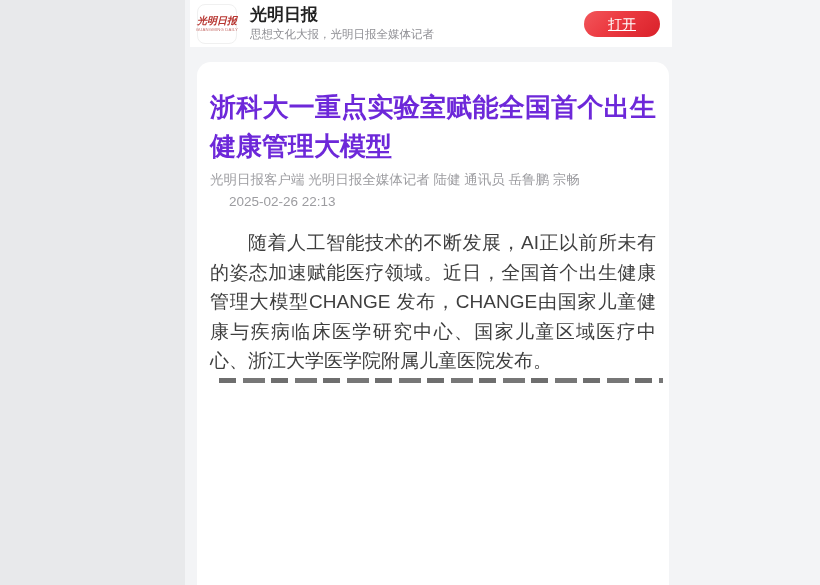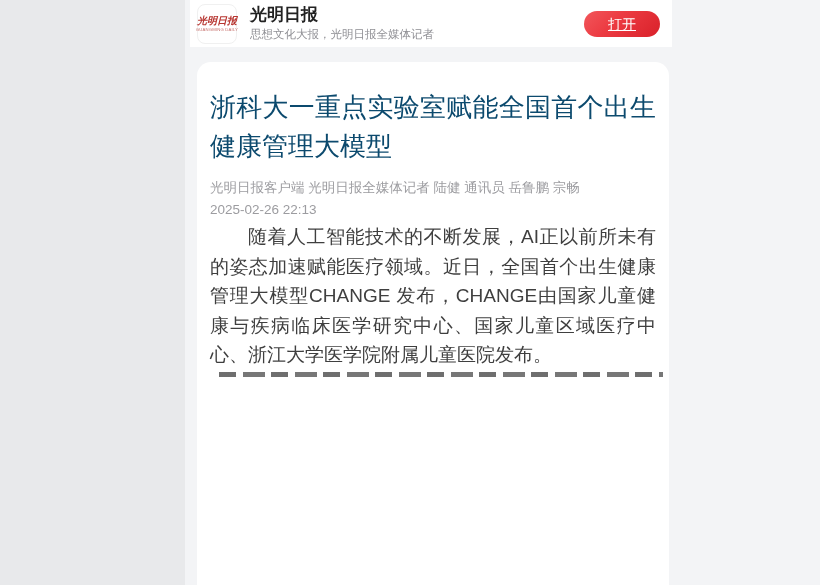--- a/index.html
+++ b/index.html
@@ -81,38 +81,39 @@
     margin-left: 7px;
     width: 472px;
     min-height: 560px;
     background: #ffffff;
     border-radius: 14px;
     padding: 26px 13px 40px 13px;
     position: relative;
   }
   .article-title {
     font-size: 26px;
-    font-weight: 400;
-    color: #0c4a6e;
+    font-weight: 700;
+    color: #6d28d9;
     line-height: 39px;
     text-align: justify;
   }
   .article-byline {
-    margin-top: 12px;
+    margin-top: 4px;
     font-size: 13.5px;
     color: #9c9ca0;
     line-height: 20px;
   }
   .article-date {
     margin-top: 2px;
     font-size: 13.5px;
     color: #9c9ca0;
     line-height: 20px;
+    margin-left: 19px;
   }
-  .article-body { margin-top: 2px; }
+  .article-body { margin-top: 16px; }
   .article-body p {
     font-size: 19px;
     color: #3f3f3f;
     line-height: 29.5px;
     text-align: justify;
     text-indent: 2em;
     margin-bottom: 17px;
   }
   .article-body p:last-of-type { margin-bottom: 0; }
   

